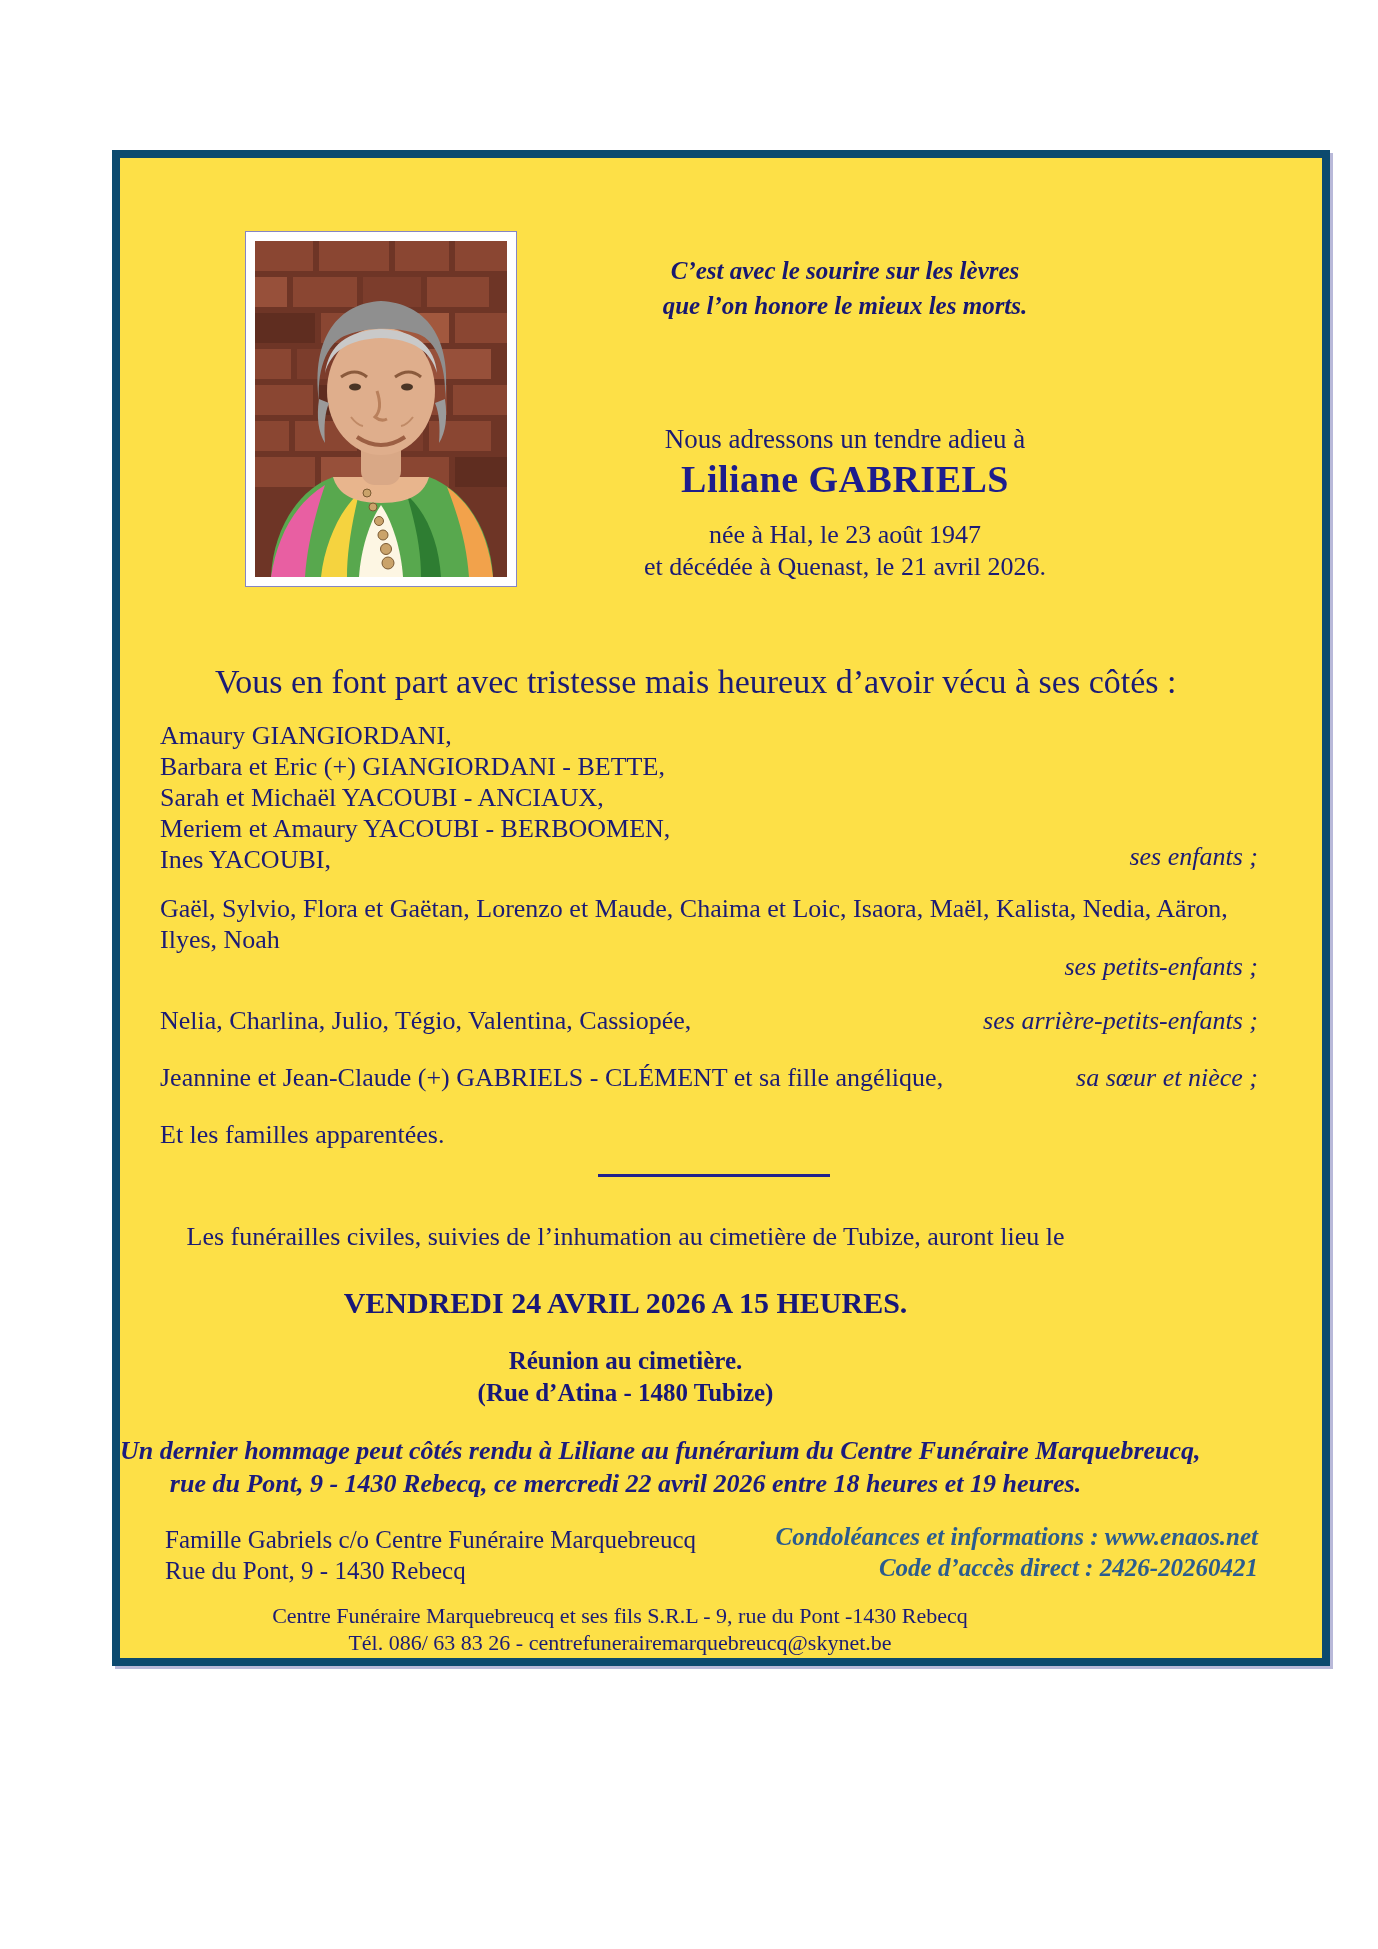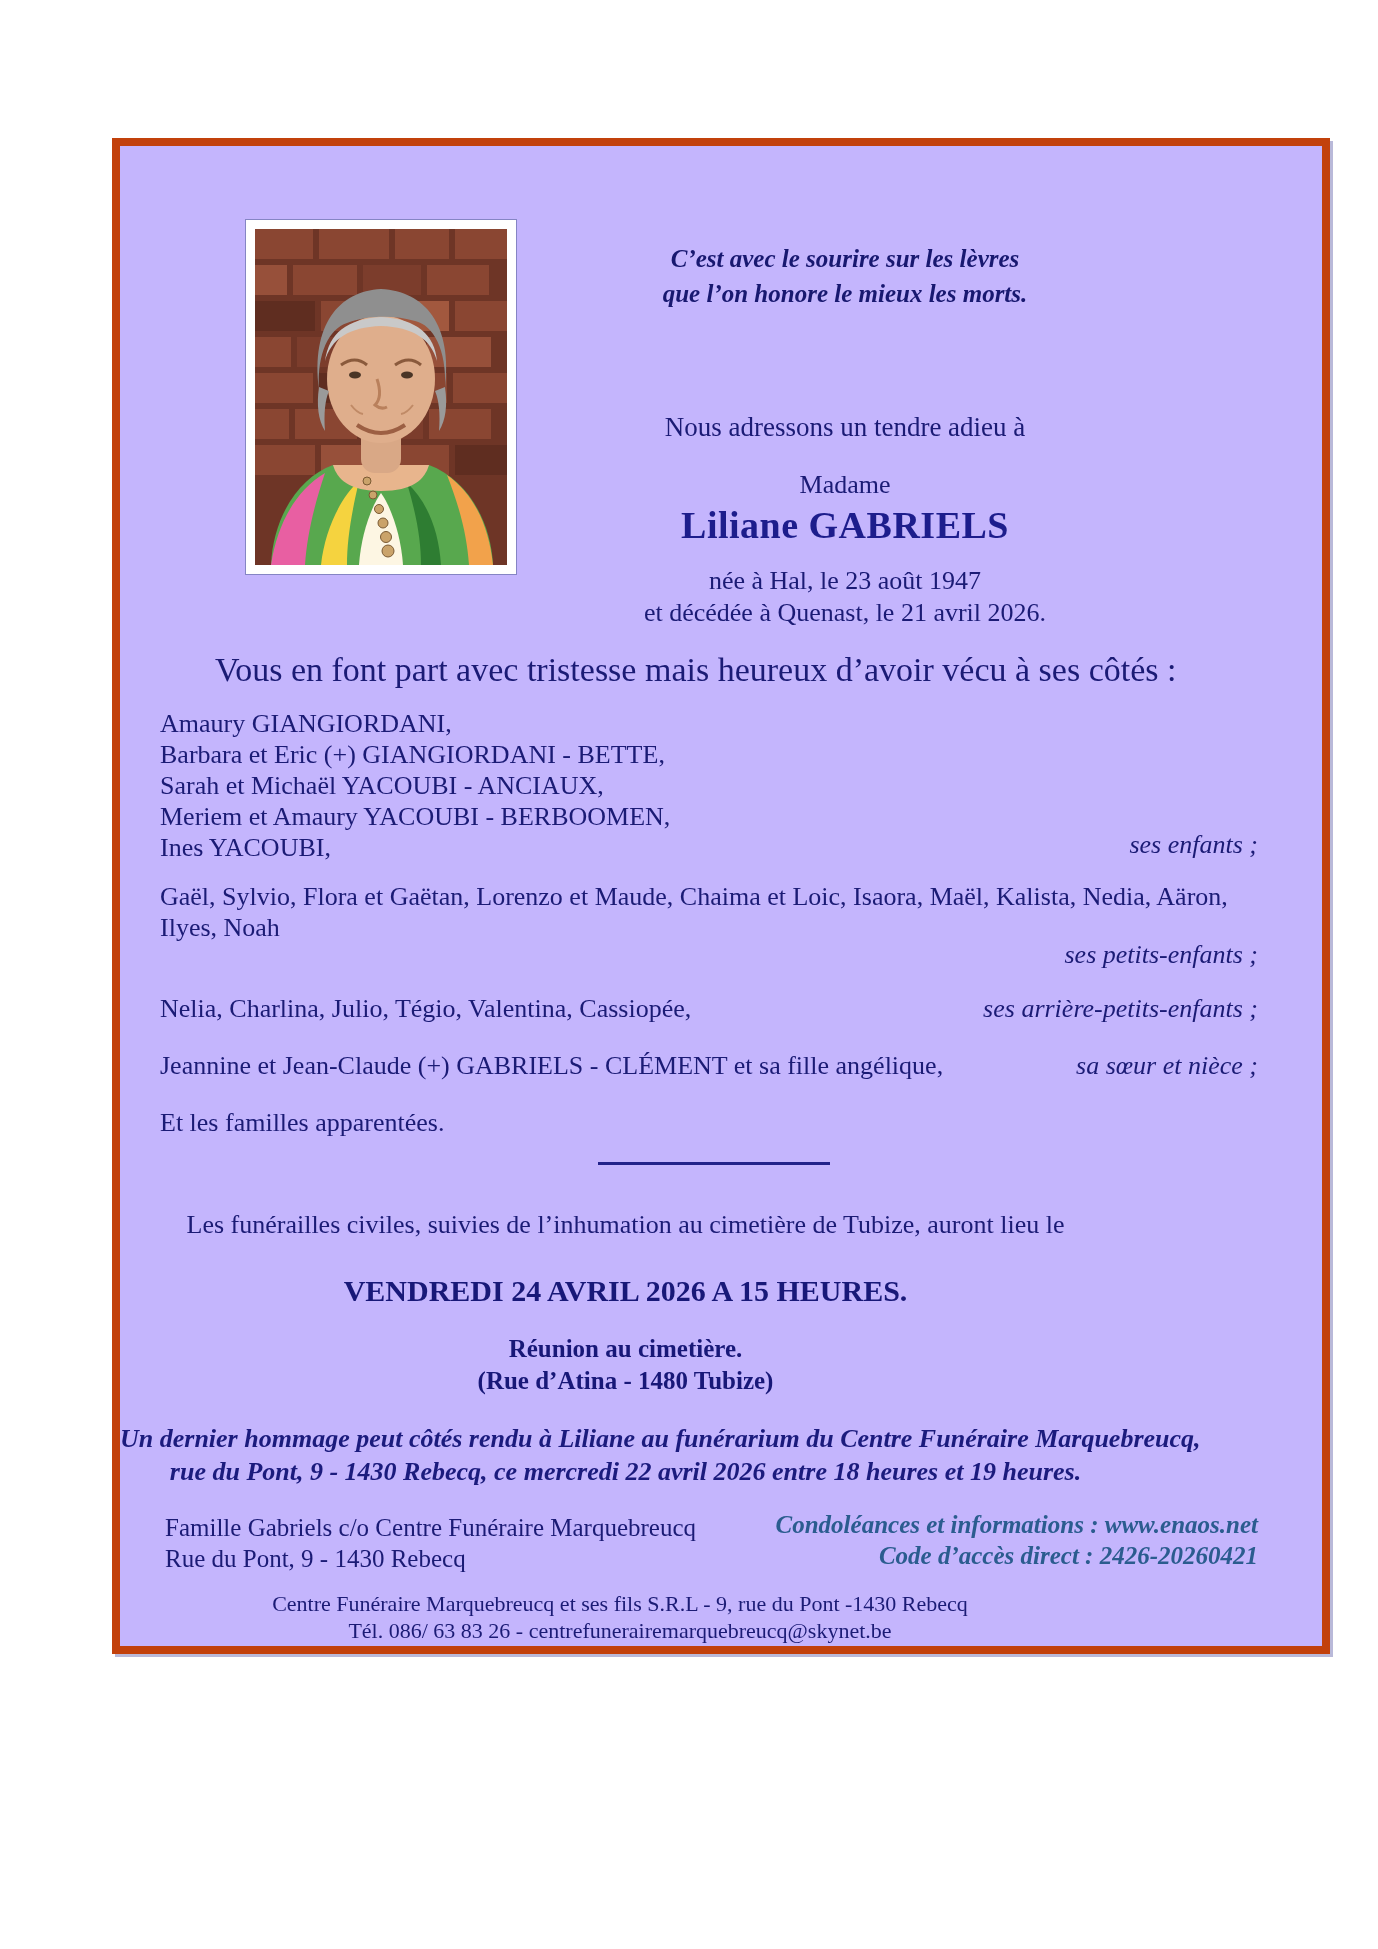--- a/index.html
+++ b/index.html
@@ -3,25 +3,25 @@
 <meta charset="utf-8">
 <style>
   html,body{margin:0;padding:0;background:#ffffff;}
   body{
     width:1378px;height:1949px;position:relative;
     font-family:"Liberation Serif","DejaVu Serif",serif;
     color:#1b1b75;
     -webkit-font-smoothing:antialiased;
   }
   .frame{
-    position:absolute;left:112px;top:138px;
+    position:absolute;left:112px;top:150px;
     width:1218px;height:1516px;box-sizing:border-box;
-    border:8px solid #c2410c;
+    border:8px solid #0c4a6e;
     box-shadow:3px 3px 0 #b9b9d9;
-    background:#c4b5fd;
+    background:#fde047;
   }
   .abs{position:absolute;}
   .nowrap{white-space:nowrap;}
   
   .photo-frame{
     left:125px;top:73px;width:272px;height:356px;box-sizing:border-box;
     border:1px solid #8585c4;background:#ffffff;padding:9px;
   }
   .photo-frame svg{display:block;width:252px;height:336px;}
   
@@ -117,21 +117,20 @@
           <circle cx="131" cy="308" r="5.5"></circle>
           <circle cx="133" cy="322" r="6"></circle>
       </g>
     </svg>
   </div>
 
   <div class="abs head-col">
     <div class="quote nowrap">C’est avec le sourire sur les lèvres</div>
     <div class="quote nowrap">que l’on honore le mieux les morts.</div>
     <div class="greeting nowrap">Nous adressons un tendre adieu à</div>
-    <div class="madame">Madame</div>
     <div class="deceased-name nowrap">Liliane GABRIELS</div>
     <div class="dates">
       <div class="nowrap">née à Hal, le 23 août 1947</div>
       <div class="nowrap">et décédée à Quenast, le 21 avril 2026.</div>
     </div>
   </div>
 
   <div class="abs announce nowrap">Vous en font part avec tristesse mais heureux d’avoir vécu à ses côtés :</div>
 
   <div class="abs names" style="left:40px;top:562px;">

